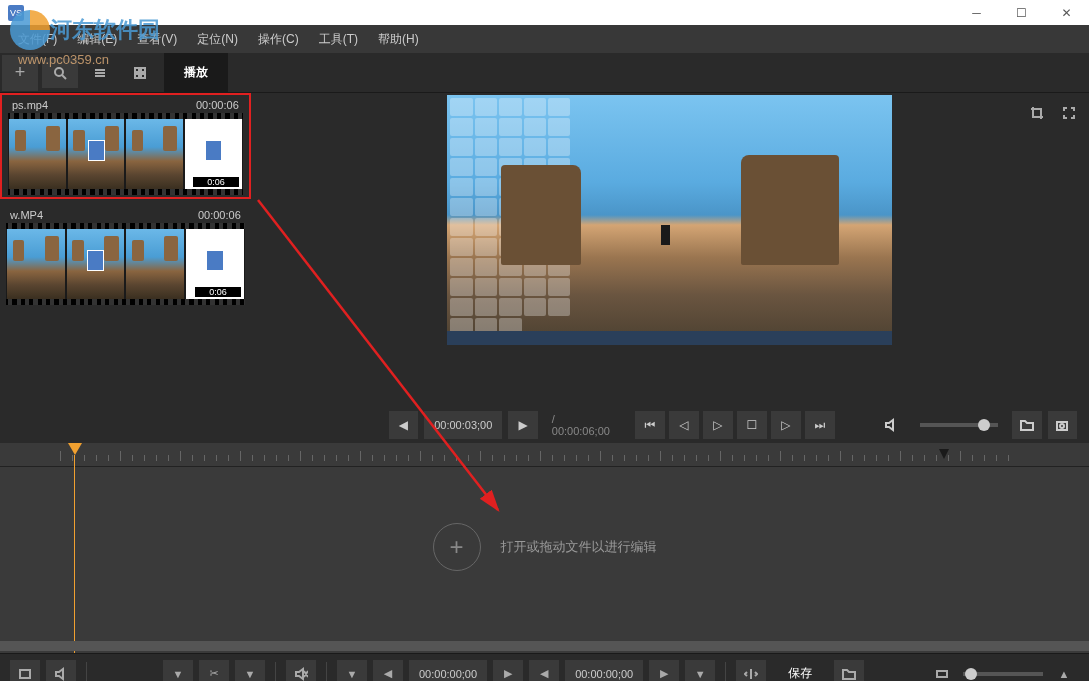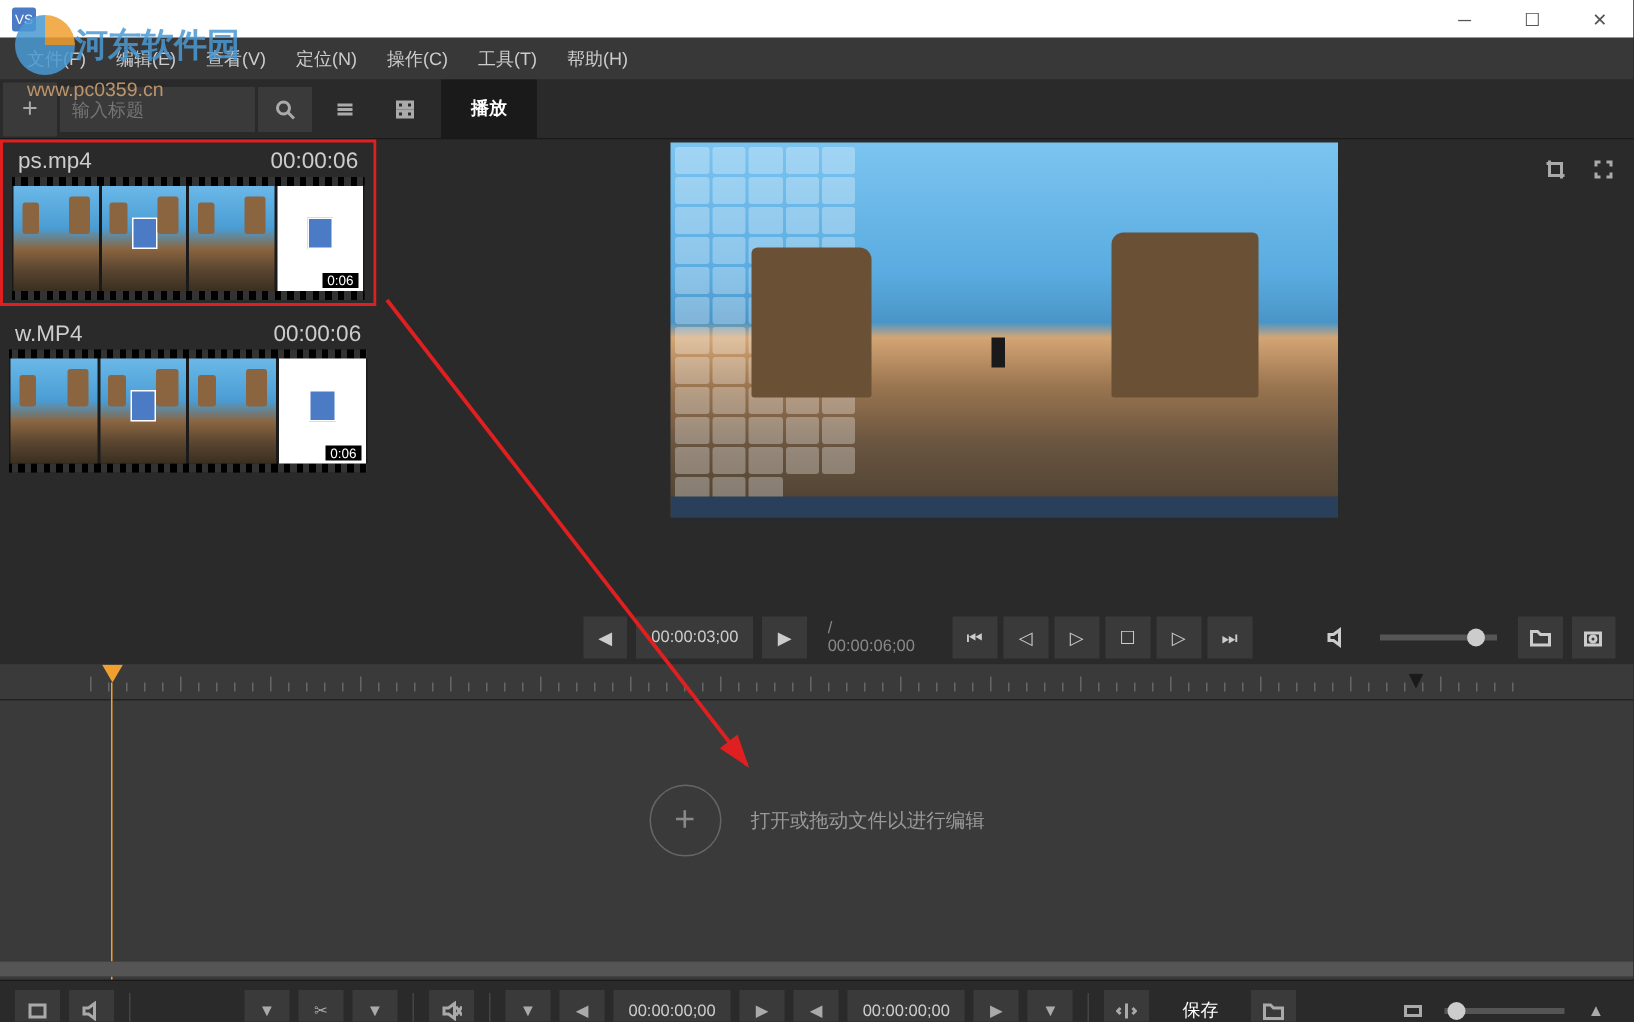--- a/index.html
+++ b/index.html
@@ -21,30 +21,30 @@
 .tb-btn { width: 36px; height: 36px; display: flex; align-items: center; justify-content: center; color: #aaa; cursor: pointer; margin: 0 2px; }
 .tb-plus { background: #3a3a3a; font-size: 18px; }
 .title-input { background: #3a3a3a; border: none; color: #888; height: 30px; width: 130px; padding: 0 8px; font-size: 12px; }
 .search-btn { background: #3a3a3a; width: 36px; height: 30px; }
 .play-tab { background: #1a1a1a; color: #fff; font-size: 12px; font-weight: bold; padding: 0 20px; height: 40px; display: flex; align-items: center; margin-left: 4px; }
 
 
 .main { display: flex; height: 350px; }
 .clip-panel { width: 318px; background: #2a2a2a; }
 .clip-item { padding: 2px 6px; }
-.clip-header { display: flex; justify-content: space-between; color: #ccc; font-size: 15px; padding: 2px 4px; }
+.clip-header { display: flex; justify-content: space-between; color: #ccc; font-size: 11px; padding: 2px 4px; }
 .clip-selected { border: 2px solid #e02020; }
 .filmstrip { height: 82px; background: #1a1a1a; display: flex; position: relative; border-top: 6px solid transparent; border-bottom: 6px solid transparent; border-image: repeating-linear-gradient(90deg, #333 0 4px, #000 4px 8px) 6; }
 .frame { flex: 1; background: linear-gradient(180deg, #6bb8e8 0%, #4a9dd4 40%, #8a6540 60%, #5a4530 80%, #3a2f20 100%); margin: 0 1px; position: relative; }
 .frame::before { content: ''; position: absolute; top: 15%; left: 10%; width: 20%; height: 30%; background: #8a6540; border-radius: 2px; }
 .frame::after { content: ''; position: absolute; top: 10%; right: 10%; width: 25%; height: 35%; background: #8a6540; border-radius: 2px; }
 .frame-dialog { position: absolute; top: 30%; left: 35%; width: 30%; height: 30%; background: #4a7bc4; border: 1px solid #fff; }
 .frame-white { background: #fff !important; }
 .frame-white::before, .frame-white::after { display: none; }
-.frame-time { position: absolute; bottom: 2px; right: 4px; background: #000; color: #fff; font-size: 9px; padding: 0 3px; }
+.frame-time { position: absolute; bottom: 2px; right: 4px; background: #000; color: #fff; font-size: 9px; padding: 0 14px; }
 
 .preview-panel { flex: 1; background: #2a2a2a; display: flex; flex-direction: column; position: relative; }
 .preview-video { margin: 0 auto; margin-top: 2px; width: 445px; height: 250px; background: linear-gradient(180deg, #7bc4f0 0%, #5aabe0 35%, #4a95c8 48%, #d4a574 52%, #9a7550 65%, #6a5540 80%, #4a3f30 100%); position: relative; overflow: hidden; }
 .preview-rock1 { position: absolute; top: 28%; left: 12%; width: 18%; height: 40%; background: #6a5035; border-radius: 4px 8px 2px 2px; }
 .preview-rock2 { position: absolute; top: 24%; right: 12%; width: 22%; height: 44%; background: #6a5035; border-radius: 8px 4px 2px 2px; }
 .preview-person { position: absolute; top: 52%; left: 48%; width: 2%; height: 8%; background: #1a1a1a; }
 .preview-taskbar { position: absolute; bottom: 0; left: 0; right: 0; height: 14px; background: #2a3f5a; }
 .preview-icons { position: absolute; left: 3px; top: 3px; bottom: 16px; width: 120px; display: grid; grid-template-columns: repeat(5, 1fr); grid-auto-rows: 18px; gap: 2px; }
 .picon { background: rgba(255,255,255,0.3); border-radius: 2px; }
 .preview-tools { position: absolute; top: 6px; right: 6px; display: flex; gap: 4px; }
@@ -115,21 +115,20 @@
   <div class="menu-item">编辑(E)</div>
   <div class="menu-item">查看(V)</div>
   <div class="menu-item">定位(N)</div>
   <div class="menu-item">操作(C)</div>
   <div class="menu-item">工具(T)</div>
   <div class="menu-item">帮助(H)</div>
 </div>
 
 <div class="toolbar-row">
   <div class="tb-btn tb-plus">+</div>
-  <input class="title-input" placeholder="输入标题" style="">
   <div class="tb-btn search-btn">
     <svg class="icon">
         <circle cx="6" cy="6" r="4"></circle>
         <line x1="9" y1="9" x2="13" y2="13"></line>
       </svg>
   </div>
   <div class="tb-btn">
     <svg class="icon">
         <line x1="2" y1="4" x2="12" y2="4"></line>
         <line x1="2" y1="7" x2="12" y2="7"></line>

